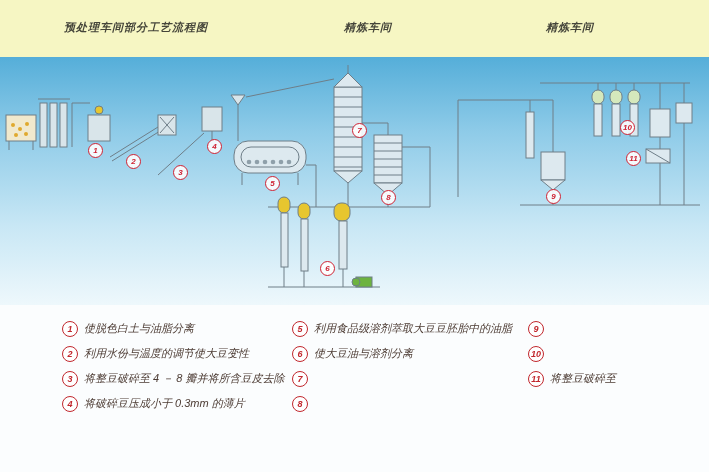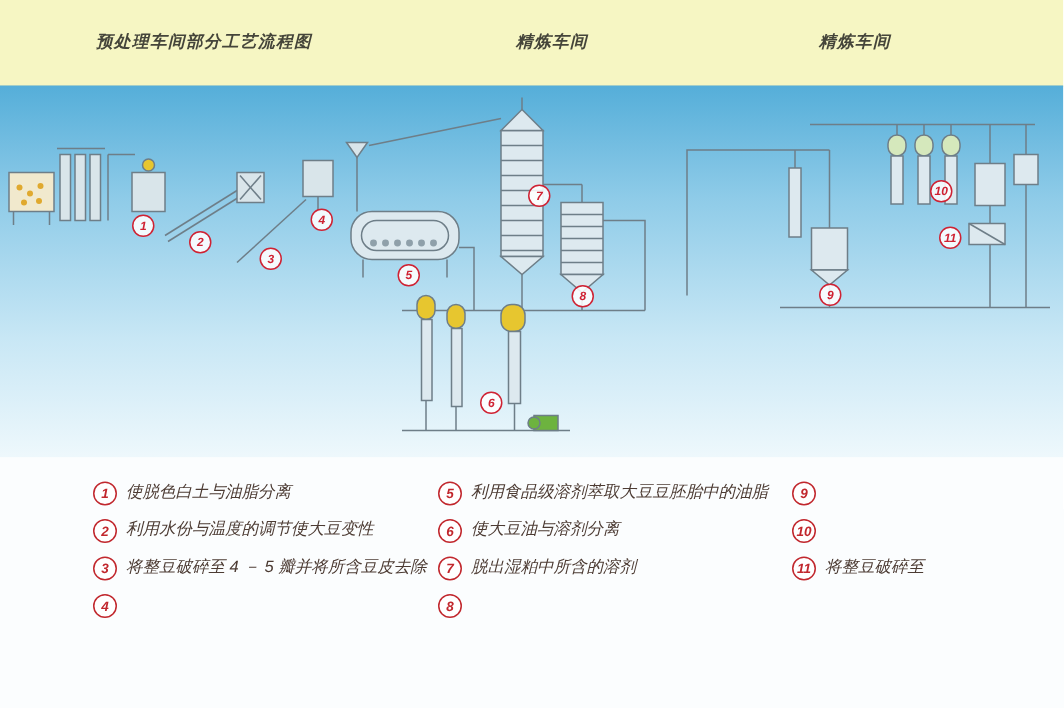--- a/index.html
+++ b/index.html
@@ -199,39 +199,39 @@
       <div class="leg-item">
         <span class="leg-num">1</span>
         <span class="leg-txt">使脱色白土与油脂分离</span>
       </div>
       <div class="leg-item">
         <span class="leg-num">2</span>
         <span class="leg-txt">利用水份与温度的调节使大豆变性</span>
       </div>
       <div class="leg-item">
         <span class="leg-num">3</span>
-        <span class="leg-txt">将整豆破碎至 4 － 5 瓣并将所含豆皮去除</span>
+        <span class="leg-txt">将整豆破碎至 4 － 8 瓣并将所含豆皮去除</span>
       </div>
       <div class="leg-item">
         <span class="leg-num">4</span>
+        <span class="leg-txt">将破碎豆压成小于 0.3mm 的薄片</span>
       </div>
     </div>
 
     <div class="leg-col c2">
       <div class="leg-item">
         <span class="leg-num">5</span>
         <span class="leg-txt">利用食品级溶剂萃取大豆豆胚胎中的油脂</span>
       </div>
       <div class="leg-item">
         <span class="leg-num">6</span>
         <span class="leg-txt">使大豆油与溶剂分离</span>
       </div>
       <div class="leg-item">
         <span class="leg-num">7</span>
-        <span class="leg-txt">脱出湿粕中所含的溶剂</span>
       </div>
       <div class="leg-item">
         <span class="leg-num">8</span>
       </div>
     </div>
 
     <div class="leg-col c3">
       <div class="leg-item">
         <span class="leg-num">9</span>
       </div>

